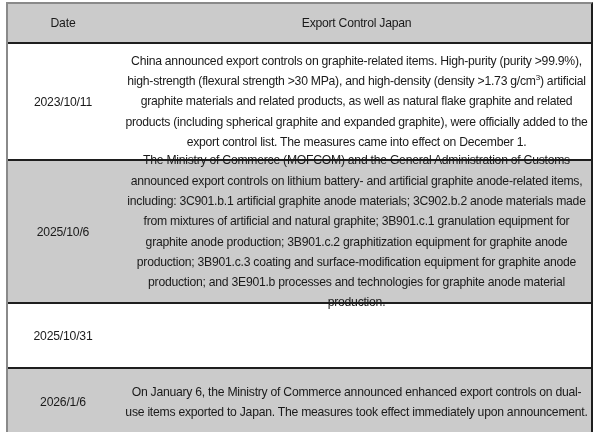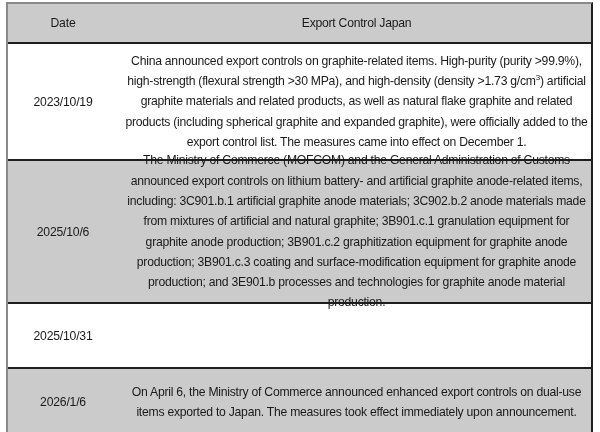--- a/index.html
+++ b/index.html
@@ -59,30 +59,30 @@
 </head>
 <body>
 
 <div class="table">
   <div class="row shaded header">
     <div class="col-date">Date</div>
     <div class="col-policy">Export Control Japan</div>
   </div>
 
   <div class="row plain r1">
-    <div class="col-date">2023/10/19</div>
+    <div class="col-date">2023/10/11</div>
     <div class="col-policy"><span>China announced export controls on graphite-related items. High-purity (purity &gt;99.9%), high-strength (flexural strength &gt;30 MPa), and high-density (density &gt;1.73 g/cm</span><sup>3</sup><span>) artificial graphite materials and related products, as well as natural flake graphite and related products (including spherical graphite and expanded graphite), were officially added to the export control list. The measures came into effect on December 1.</span></div>
   </div>
 
   <div class="row shaded r2">
     <div class="col-date">2025/10/6</div>
     <div class="col-policy">The Ministry of Commerce (MOFCOM) and the General Administration of Customs announced export controls on lithium battery- and artificial graphite anode-related items, including: 3C901.b.1 artificial graphite anode materials; 3C902.b.2 anode materials made from mixtures of artificial and natural graphite; 3B901.c.1 granulation equipment for graphite anode production; 3B901.c.2 graphitization equipment for graphite anode production; 3B901.c.3 coating and surface-modification equipment for graphite anode production; and 3E901.b processes and technologies for graphite anode material production.</div>
   </div>
 
   <div class="row plain r3">
     <div class="col-date">2025/10/31</div>
   </div>
 
   <div class="row shaded r4">
     <div class="col-date">2026/1/6</div>
-    <div class="col-policy">On April 6, the Ministry of Commerce announced enhanced export controls on dual-use items exported to Japan. The measures took effect immediately upon announcement.</div>
+    <div class="col-policy">On January 6, the Ministry of Commerce announced enhanced export controls on dual-use items exported to Japan. The measures took effect immediately upon announcement.</div>
   </div>
 </div>
 
 </body></html>

